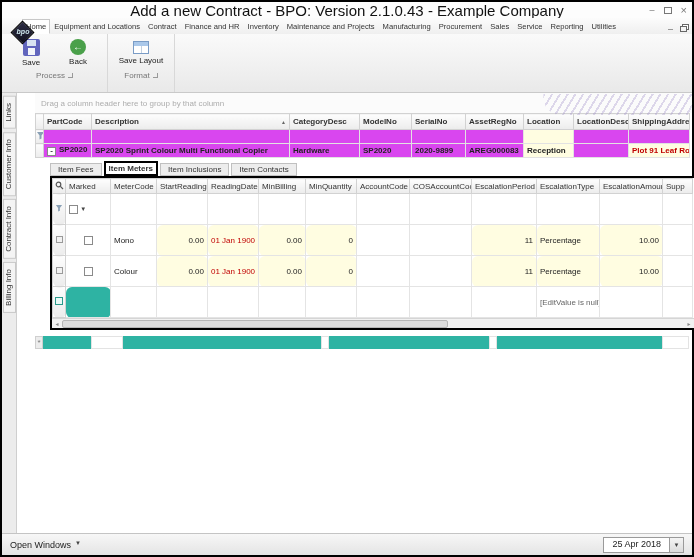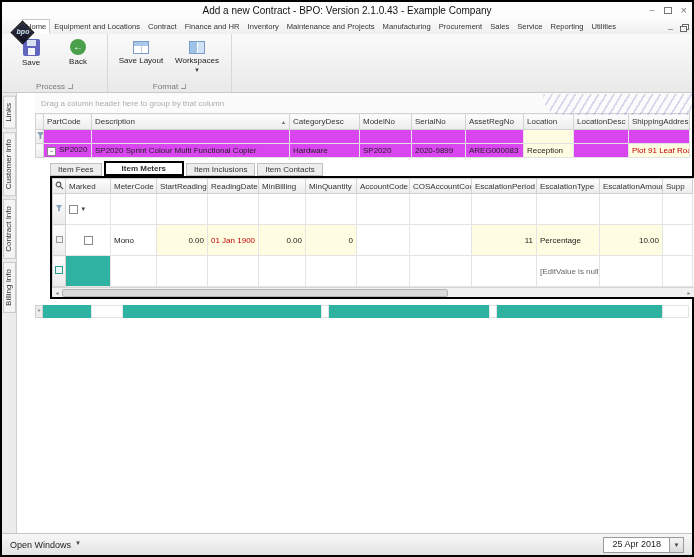--- a/index.html
+++ b/index.html
@@ -5,21 +5,21 @@
   * { box-sizing: border-box; margin: 0; padding: 0; }
   html,body { background:#9a9a9a; }
   body { font-family:"Liberation Sans", sans-serif; }
 
   .window { width:694px; height:557px; border:2px solid #000; background:#fff;
             display:flex; flex-direction:column; position:relative; font-size:9px; color:#222; }
 
   
   .titlebar { flex:none; height:16px; background:#fdfdfd; position:relative;
               display:flex; align-items:center; justify-content:center; }
-  .titlebar .title { font-size:10px; color:#111; white-space:nowrap; }
+  .titlebar .title { font-size:15px; color:#111; white-space:nowrap; }
   .win-controls { position:absolute; right:5px; top:0; height:16px; display:flex;
                   align-items:center; gap:9px; color:#777; }
   .glyph-min { font-size:9px; line-height:1; }
   .maxbox { width:8px; height:7px; border:1px solid #777; display:inline-block; }
   .glyph-close { font-size:11px; line-height:1; }
 
   
   .ribbon { flex:none; position:relative; border-bottom:1px solid #c9c9c9; background:#f3f3f3; }
   .logo { position:absolute; left:3px; top:1px; width:36px; height:30px; z-index:5; }
   .logo .diamond { position:absolute; left:9px; top:5px; width:17px; height:17px;
@@ -32,21 +32,21 @@
             background:linear-gradient(#fcfcfc,#efefef); overflow:hidden; }
   .rtab { padding:2px 3px; font-size:7.6px; color:#333; border:1px solid transparent; white-space:nowrap; }
   .rtab.active { background:#fff; border-color:#c8c8c8; border-bottom-color:#fff; }
   .tabrow-right { margin-left:auto; display:flex; align-items:center; gap:7px; padding-right:5px; color:#666; }
   .mdi-restore { width:7px; height:6px; border:1px solid #666; display:inline-block;
                  box-shadow:2px -2px 0 -1px #fff, 2px -2px 0 0 #666; }
 
   .rbody { height:58px; display:flex; background:linear-gradient(#fafafa,#e9e9e9); }
   .rgroup { position:relative; display:flex; align-items:flex-start; gap:3px;
             padding:3px 7px 12px 7px; border-right:1px solid #d8d8d8; }
-  .rgroup-caption { position:absolute; left:0; right:0; bottom:1px; display:flex;
+  .rgroup-caption { position:absolute; left:0; right:0; bottom:12px; display:flex;
                     align-items:center; justify-content:center; gap:3px; font-size:8px; color:#777; }
   .launcher { width:5px; height:5px; border:1px solid #999; border-top:none; border-left:none; display:inline-block; }
 
   .rbtn { width:44px; display:flex; flex-direction:column; align-items:center; gap:2px;
           font-size:8px; color:#222; padding-top:2px; }
   .floppy { width:17px; height:17px; background:#6165bd; border-radius:2px; position:relative; }
   .floppy::before { content:""; position:absolute; left:4px; right:4px; top:1px; height:6px; background:#d9e3f2; }
   .floppy::after  { content:""; position:absolute; left:5px; right:5px; bottom:1px; height:7px; background:#f3f5fa; }
   .backico { width:16px; height:16px; border-radius:50%; background:#4aa04a; color:#fff;
              display:flex; align-items:center; justify-content:center; font-size:10px; line-height:1; }
@@ -66,21 +66,21 @@
   .content { flex:1; min-width:0; display:flex; flex-direction:column; background:#fff;
              padding-left:18px; position:relative; }
   .swoosh { position:absolute; top:1px; right:0; width:150px; height:21px; pointer-events:none;
             background:repeating-linear-gradient(115deg, rgba(150,130,195,.30) 0 2px, rgba(255,255,255,0) 2px 7px);
             border-bottom-left-radius:22px; transform:skewX(-8deg); }
   .group-panel { flex:none; height:20px; display:flex; align-items:center; padding-left:6px;
                  font-size:8px; color:#adadad; background:#fbfbfb; }
 
   table.grid { border-collapse:collapse; table-layout:fixed; width:654px; font-size:8px; flex:none; }
   table.grid th, table.grid td { border:1px solid #e2e2e2; padding:1px 3px; overflow:hidden;
-                                 white-space:nowrap; text-align:left; font-weight:normal; }
+                                 white-space:nowrap; text-align:left; font-weight:bold; }
   table.grid th { background:linear-gradient(#fdfdfd,#ececec); border-color:#d2d2d2; height:16px; color:#333; }
   table.grid td { height:14px; background:#d946ef; }
   .ind { background:linear-gradient(#fdfdfd,#ececec) !important; border-color:#d2d2d2 !important;
          text-align:center !important; padding:0 !important; }
   td.yellow { background:#fffde1 !important; }
   .redtext { color:#c00000; }
   .num { text-align:right !important; }
   .th-flex { display:flex; align-items:center; }
   .th-flex .lbl { flex:1; overflow:hidden; }
   .sort-asc { font-size:5px; color:#666; }
@@ -90,27 +90,27 @@
            margin-right:3px; vertical-align:-1px; }
   .cb { width:9px; height:9px; border:1px solid #8a8a8a; background:#fff; display:inline-block; vertical-align:middle; }
   .smallbox { width:7px; height:7px; border:1px solid #9a9a9a; background:#f2f2f2; display:inline-block; }
   .tealbox { width:8px; height:8px; border:1px solid #2a9a8c; background:#eafaf7; display:inline-block; }
 
   
   .detail-wrap { flex:none; margin:2px 0 0 15px; width:646px; }
   .dtabs { display:flex; align-items:flex-end; height:16px; }
   .dtab { padding:1px 7px; font-size:8px; color:#333; background:#ededed; border:1px solid #c0c0c0;
           margin-right:2px; white-space:nowrap; }
-  .dtab.active { background:#fff; font-weight:bold; border:2px solid #000; padding:1px 16px; }
+  .dtab.active { background:#fff; font-weight:bold; border:2px solid #000; padding:1px 3px; }
   .dgrid-box { border:2px solid #000; background:#fff; width:646px; }
   table.dgrid { border-collapse:collapse; table-layout:fixed; width:640px; font-size:8px; }
   table.dgrid th, table.dgrid td { border:1px solid #e4e4e4; padding:1px 3px; overflow:hidden;
                                    white-space:nowrap; text-align:left; font-weight:normal; }
   table.dgrid th { background:linear-gradient(#fdfdfd,#ececec); border-color:#d2d2d2; height:15px; color:#333; }
-  table.dgrid td { height:31px; background:#fff; }
+  table.dgrid td { height:31px; background:#fff;border-radius:6px; }
   td.tealcell { background:#2eb3a3 !important; }
   .nullvalue { color:#666; }
 
   .hsb { height:10px; background:#f1f1f1; border-top:1px solid #d5d5d5; display:flex; align-items:center; }
   .hsb .arr { font-size:5px; color:#888; width:10px; text-align:center; }
   .hsb .track { flex:1; height:8px; position:relative; }
   .hsb .thumb { position:absolute; left:0; top:0; width:62%; height:8px;
                 background:#dcdcdc; border:1px solid #b5b5b5; border-radius:2px; }
 
   
@@ -187,25 +187,20 @@
         <div class="rgroup-caption">
           <span>Process</span>
           <span class="launcher"></span>
         </div>
       </div>
 
       <div class="rgroup">
         <div class="rbtn" style="width:52px">
           <span class="gridico"></span>
           <span>Save Layout</span>
-        </div>
-        <div class="rbtn" style="width:54px">
-          <span class="wsico"></span>
-          <span>Workspaces</span>
-          <span class="drop-arrow">▼</span>
         </div>
         <div class="rgroup-caption">
           <span>Format</span>
           <span class="launcher"></span>
         </div>
       </div>
     </div>
   </div>
 
   <div class="main">
@@ -360,20 +355,35 @@
               <td class="yellow num">0.00</td>
               <td class="yellow num">0</td>
               <td></td>
               <td></td>
               <td class="yellow num">11</td>
               <td class="yellow">Percentage</td>
               <td class="yellow num">10.00</td>
               <td></td>
             </tr>
             <tr>
+              <td class="ind"><span class="smallbox"></span></td>
+              <td style="text-align:center"><span class="cb"></span></td>
+              <td>Colour</td>
+              <td class="yellow num">0.00</td>
+              <td class="yellow redtext">01 Jan 1900</td>
+              <td class="yellow num">0.00</td>
+              <td class="yellow num">0</td>
+              <td></td>
+              <td></td>
+              <td class="yellow num">11</td>
+              <td class="yellow">Percentage</td>
+              <td class="yellow num">10.00</td>
+              <td></td>
+            </tr>
+            <tr>
               <td class="ind"><span class="tealbox"></span></td>
               <td class="tealcell"></td>
               <td></td>
               <td></td>
               <td></td>
               <td></td>
               <td></td>
               <td></td>
               <td></td>
               <td></td>

